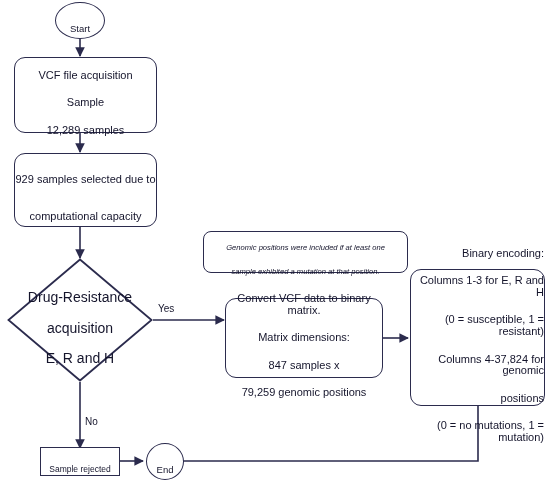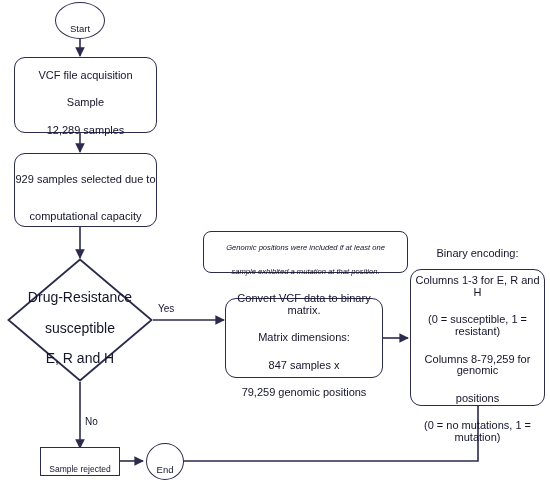--- a/index.html
+++ b/index.html
@@ -137,21 +137,21 @@
     <span class="ln">computational capacity</span>
   </div>
 
   <div class="node diamond" style="left:7px; top:258px; width:146px; height:124px;">
     <svg class="dshape" viewBox="0 0 146 124" preserveAspectRatio="none">
       <polygon points="73,1.5 144.5,62 73,122.5 1.5,62" fill="#ffffff" stroke="#2b2b4d" stroke-width="1.8"></polygon>
     </svg>
     <div class="dtext">
       <span class="ln">Drug-Resistance</span>
       <span class="gap-ln"></span>
-      <span class="ln">susceptible</span>
+      <span class="ln">acquisition</span>
       <span class="gap-ln"></span>
       <span class="ln">E, R and H</span>
     </div>
   </div>
 
   <div class="node note" style="left:203px; top:231px; width:205px; height:42px;">
     <span class="ln">Genomic positions were included if at least one</span>
     <span class="gap-ln"></span>
     <span class="ln">sample exhibited a mutation at that position.</span>
   </div>
@@ -159,29 +159,29 @@
   <div class="node rounded" style="left:225px; top:298px; width:158px; height:80px;">
     <span class="ln">Convert VCF data to binary matrix.</span>
     <span class="gap-ln"></span>
     <span class="ln">Matrix dimensions:</span>
     <span class="gap-ln"></span>
     <span class="ln">847 samples x</span>
     <span class="gap-ln"></span>
     <span class="ln">79,259 genomic positions</span>
   </div>
 
-  <div class="node rounded" style="left:410px; top:269px; width:135px; height:137px;">
+  <div class="node rounded" style="left:410px; top:269px; width:135px; height:137px;text-align:right;">
     <span class="ln">Binary encoding:</span>
     <span class="gap-ln"></span>
     <span class="ln">Columns 1-3 for E, R and H</span>
     <span class="gap-ln"></span>
     <span class="ln">(0 = susceptible, 1 = resistant)</span>
     <span class="gap-ln"></span>
     <span class="gap-ln"></span>
-    <span class="ln">Columns 8-79,259 for genomic</span>
+    <span class="ln">Columns 4-37,824 for genomic</span>
     <span class="gap-ln"></span>
     <span class="ln">positions</span>
     <span class="gap-ln"></span>
     <span class="ln">(0 = no mutations, 1 = mutation)</span>
   </div>
 
   <div class="node rect" style="left:40px; top:447px; width:80px; height:29px;">
     <span class="ln">Sample rejected</span>
   </div>
 

